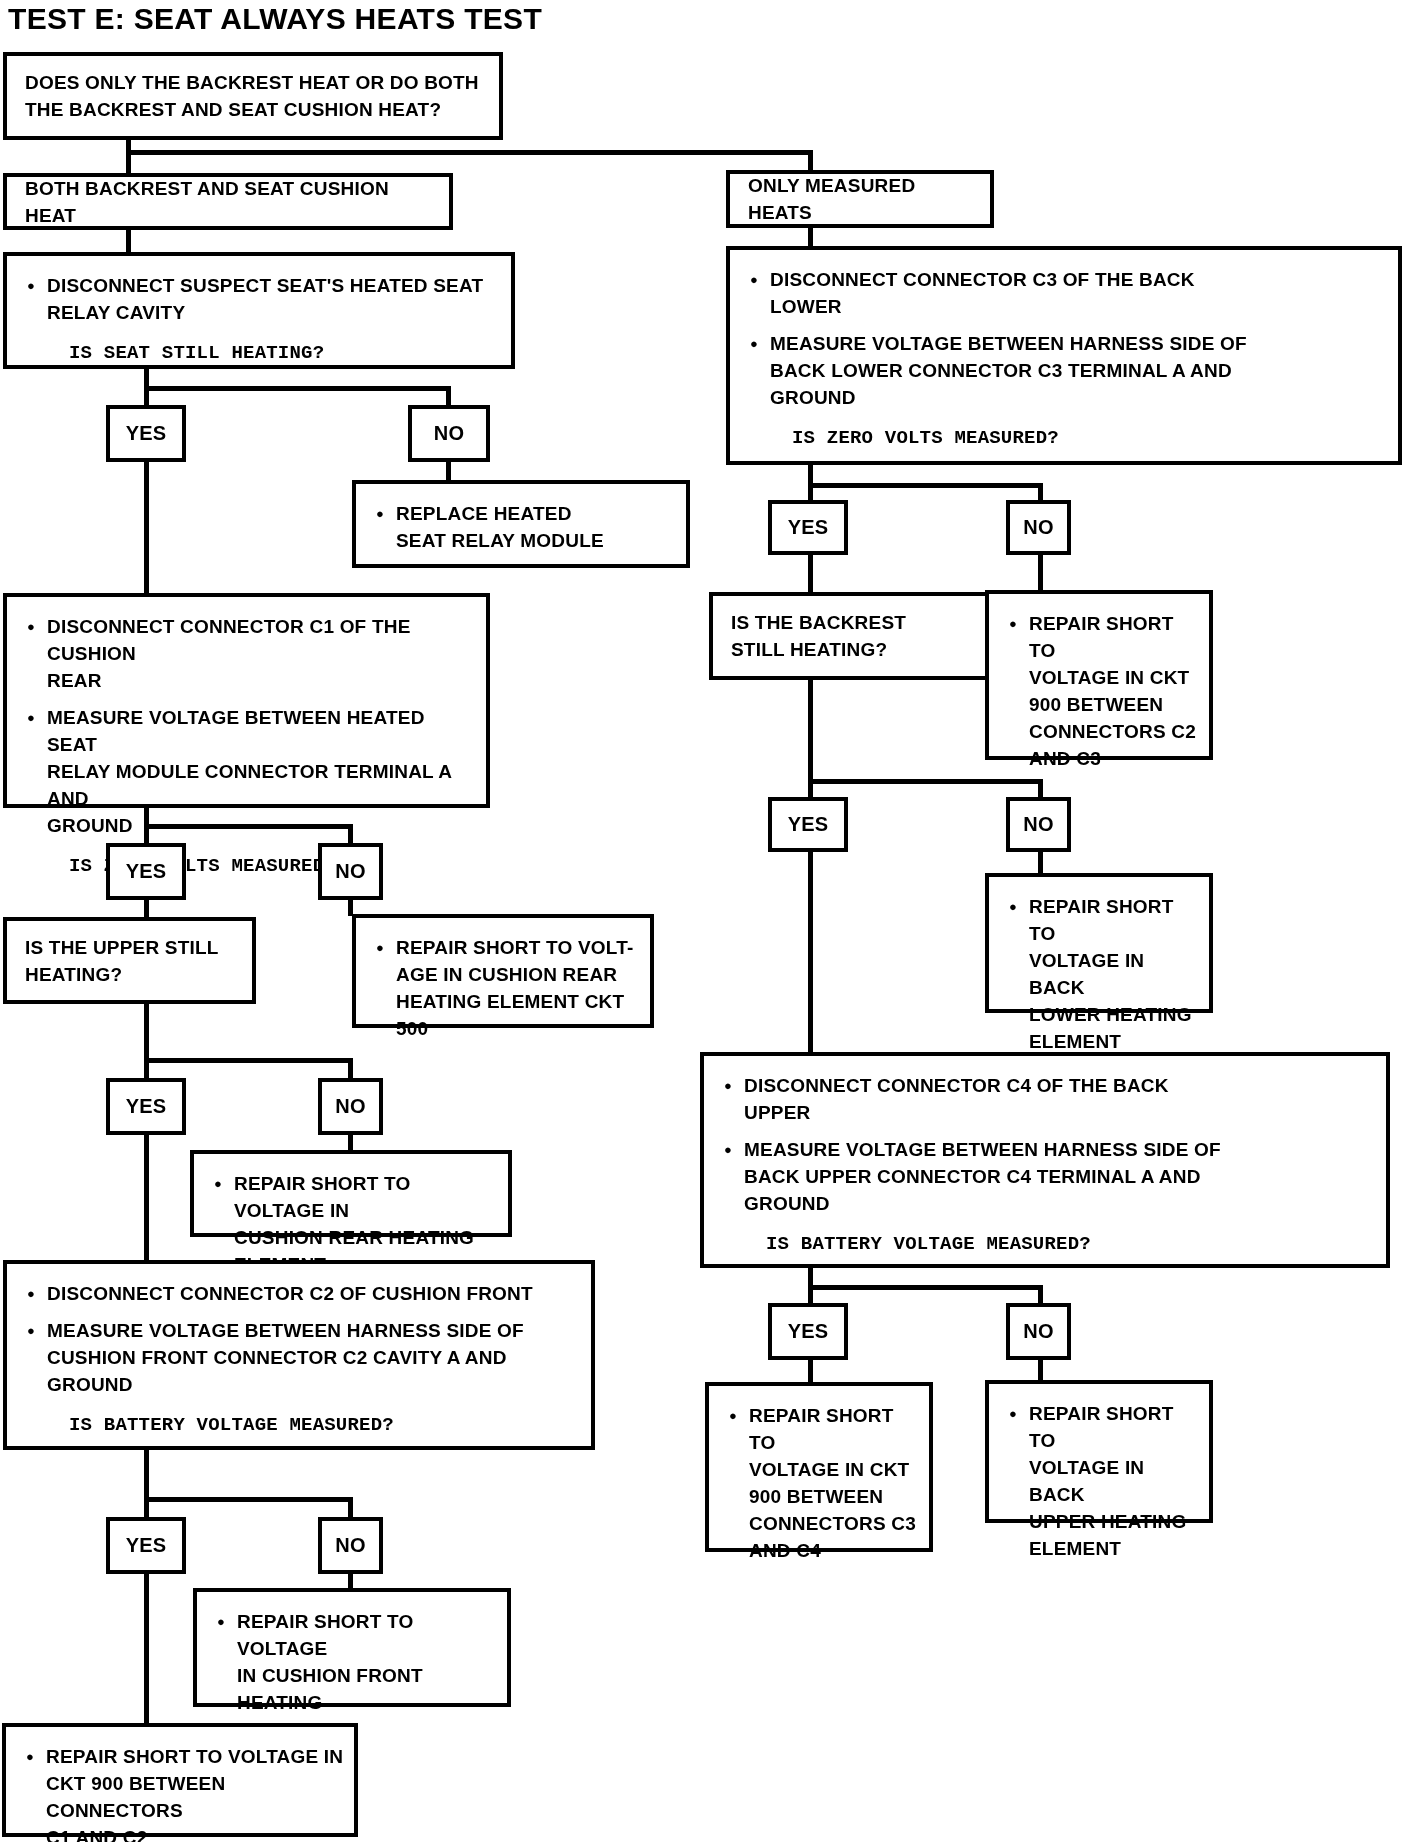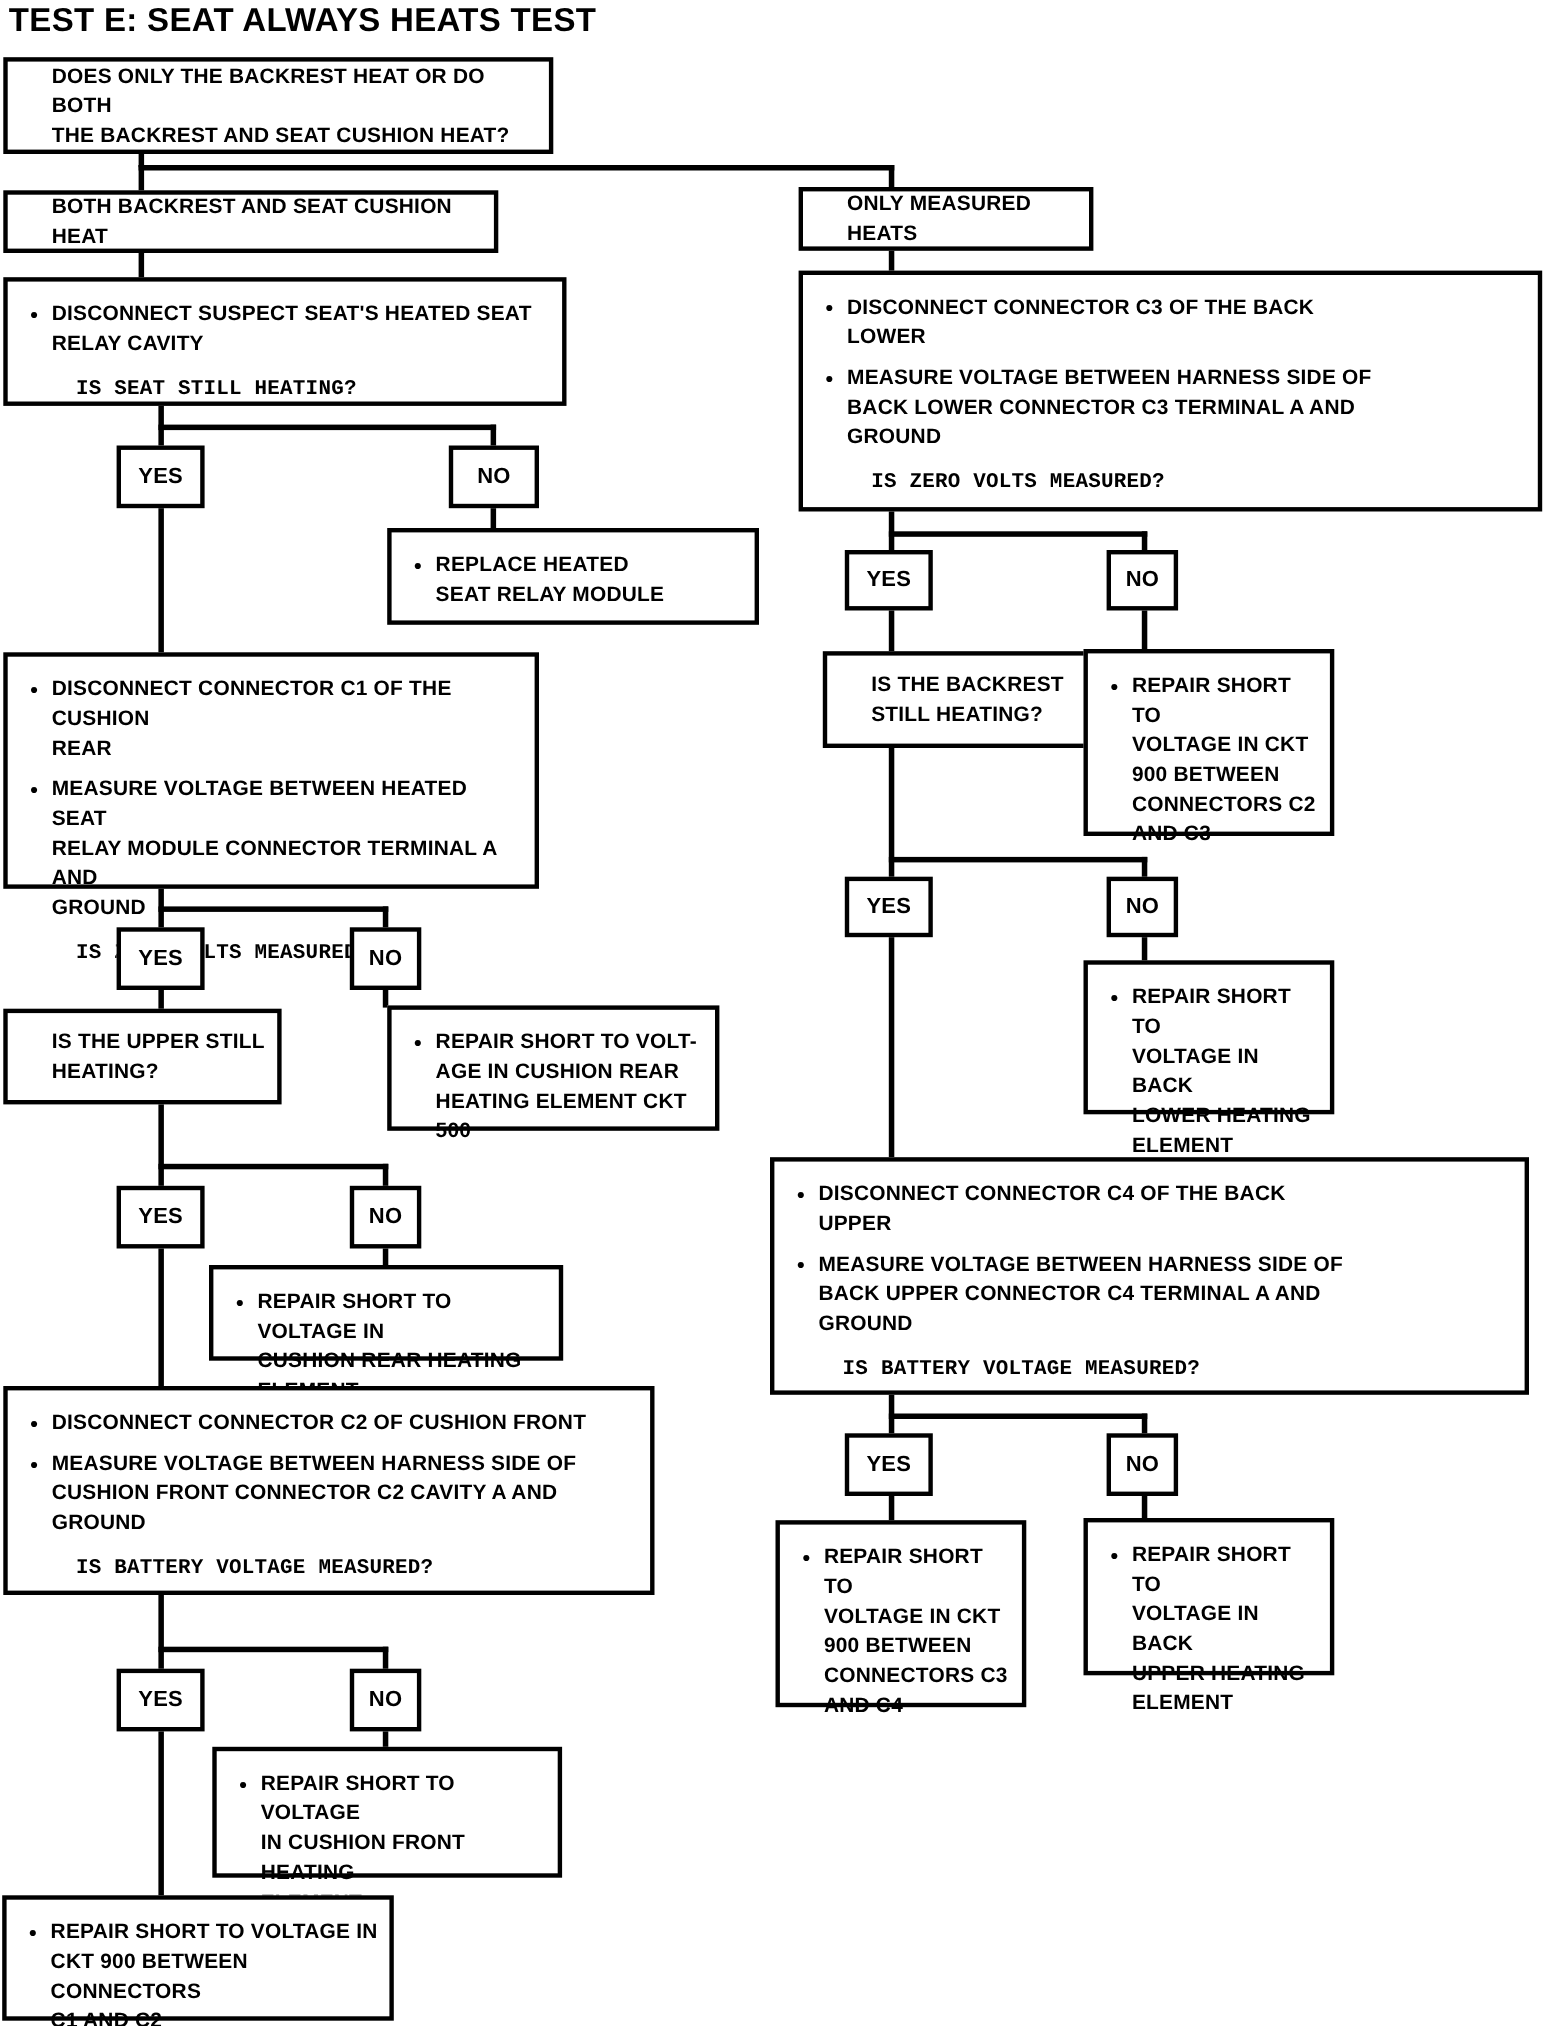--- a/index.html
+++ b/index.html
@@ -9,21 +9,21 @@
     overflow:hidden;
   }
   .title{
     position:absolute;left:8px;top:2px;font-size:30px;letter-spacing:.3px;
   }
   .node{
     position:absolute;border:4px solid #000;background:#fff;box-sizing:border-box;
     font-size:19px;line-height:27px;letter-spacing:.2px;
   }
   .txt{white-space:pre-line;}
-  .plain{display:flex;align-items:center;padding:6px 10px 6px 40px;}
+  .plain{display:flex;align-items:center;padding:6px 10px 6px 18px;}
   .action{padding:6px 8px 8px 20px;}
   .bl{display:flex;align-items:flex-start;margin:10px 0 0 0;}
   .bl .dot{flex:0 0 20px;width:20px;font-size:13px;line-height:27px;}
   .bl .btx{flex:1 1 auto;}
   .q{margin:14px 0 0 42px;font-family:Liberation Mono, monospace;}
   .yn{display:flex;align-items:center;justify-content:center;font-size:20px;padding:0;}
   .vl{position:absolute;width:5px;background:#000;}
   .hl{position:absolute;height:5px;background:#000;}
 </style>
 </head>
@@ -144,21 +144,21 @@
     </div>
     <div class="bl">
       <span class="dot">●</span>
       <span class="btx txt">MEASURE VOLTAGE BETWEEN HEATED SEAT
 RELAY MODULE CONNECTOR TERMINAL A AND
 GROUND</span>
     </div>
     <div class="q txt">IS ZERO VOLTS MEASURED?</div>
   </div>
 
-  <div class="node plain" style="left:748px;top:592px;width:283px;height:88px">
+  <div class="node plain" style="left:709px;top:592px;width:283px;height:88px">
     <span class="txt">IS THE BACKREST
 STILL HEATING?</span>
   </div>
 
   <div class="node action" style="left:985px;top:590px;width:228px;height:170px">
     <div class="bl">
       <span class="dot">●</span>
       <span class="btx txt">REPAIR SHORT TO
 VOLTAGE IN CKT
 900 BETWEEN

